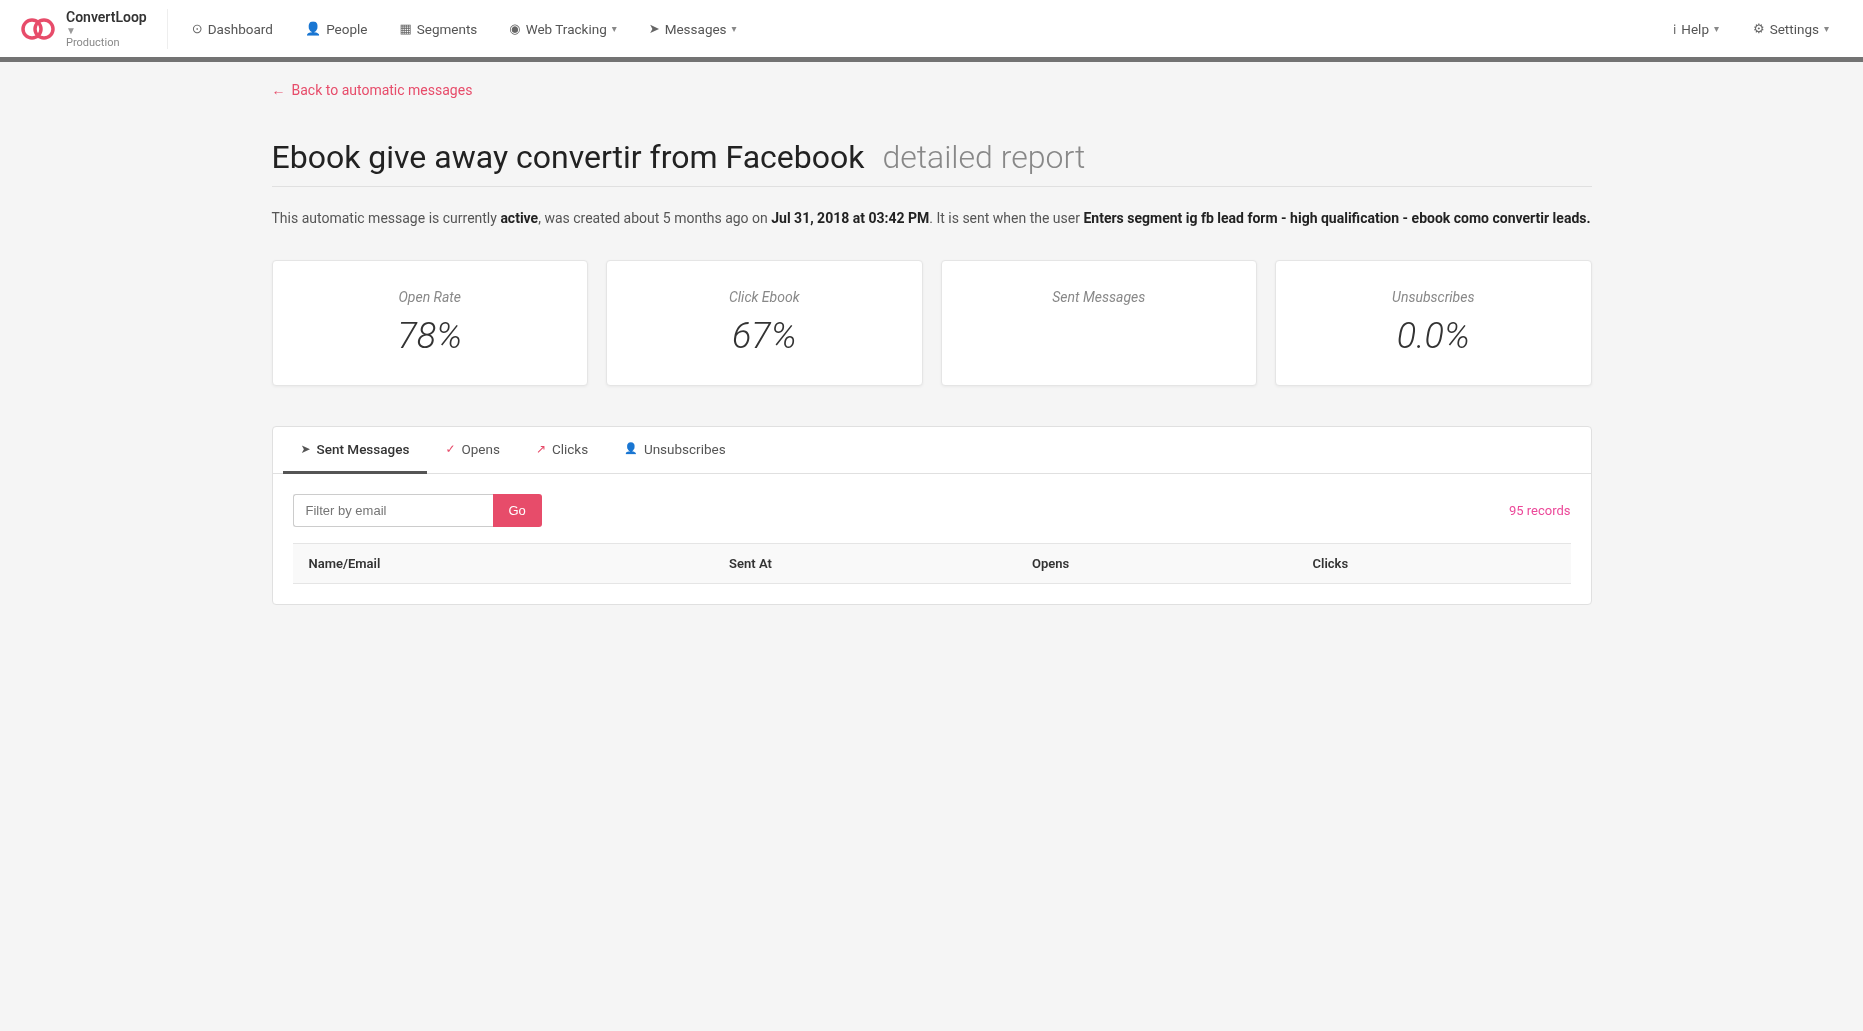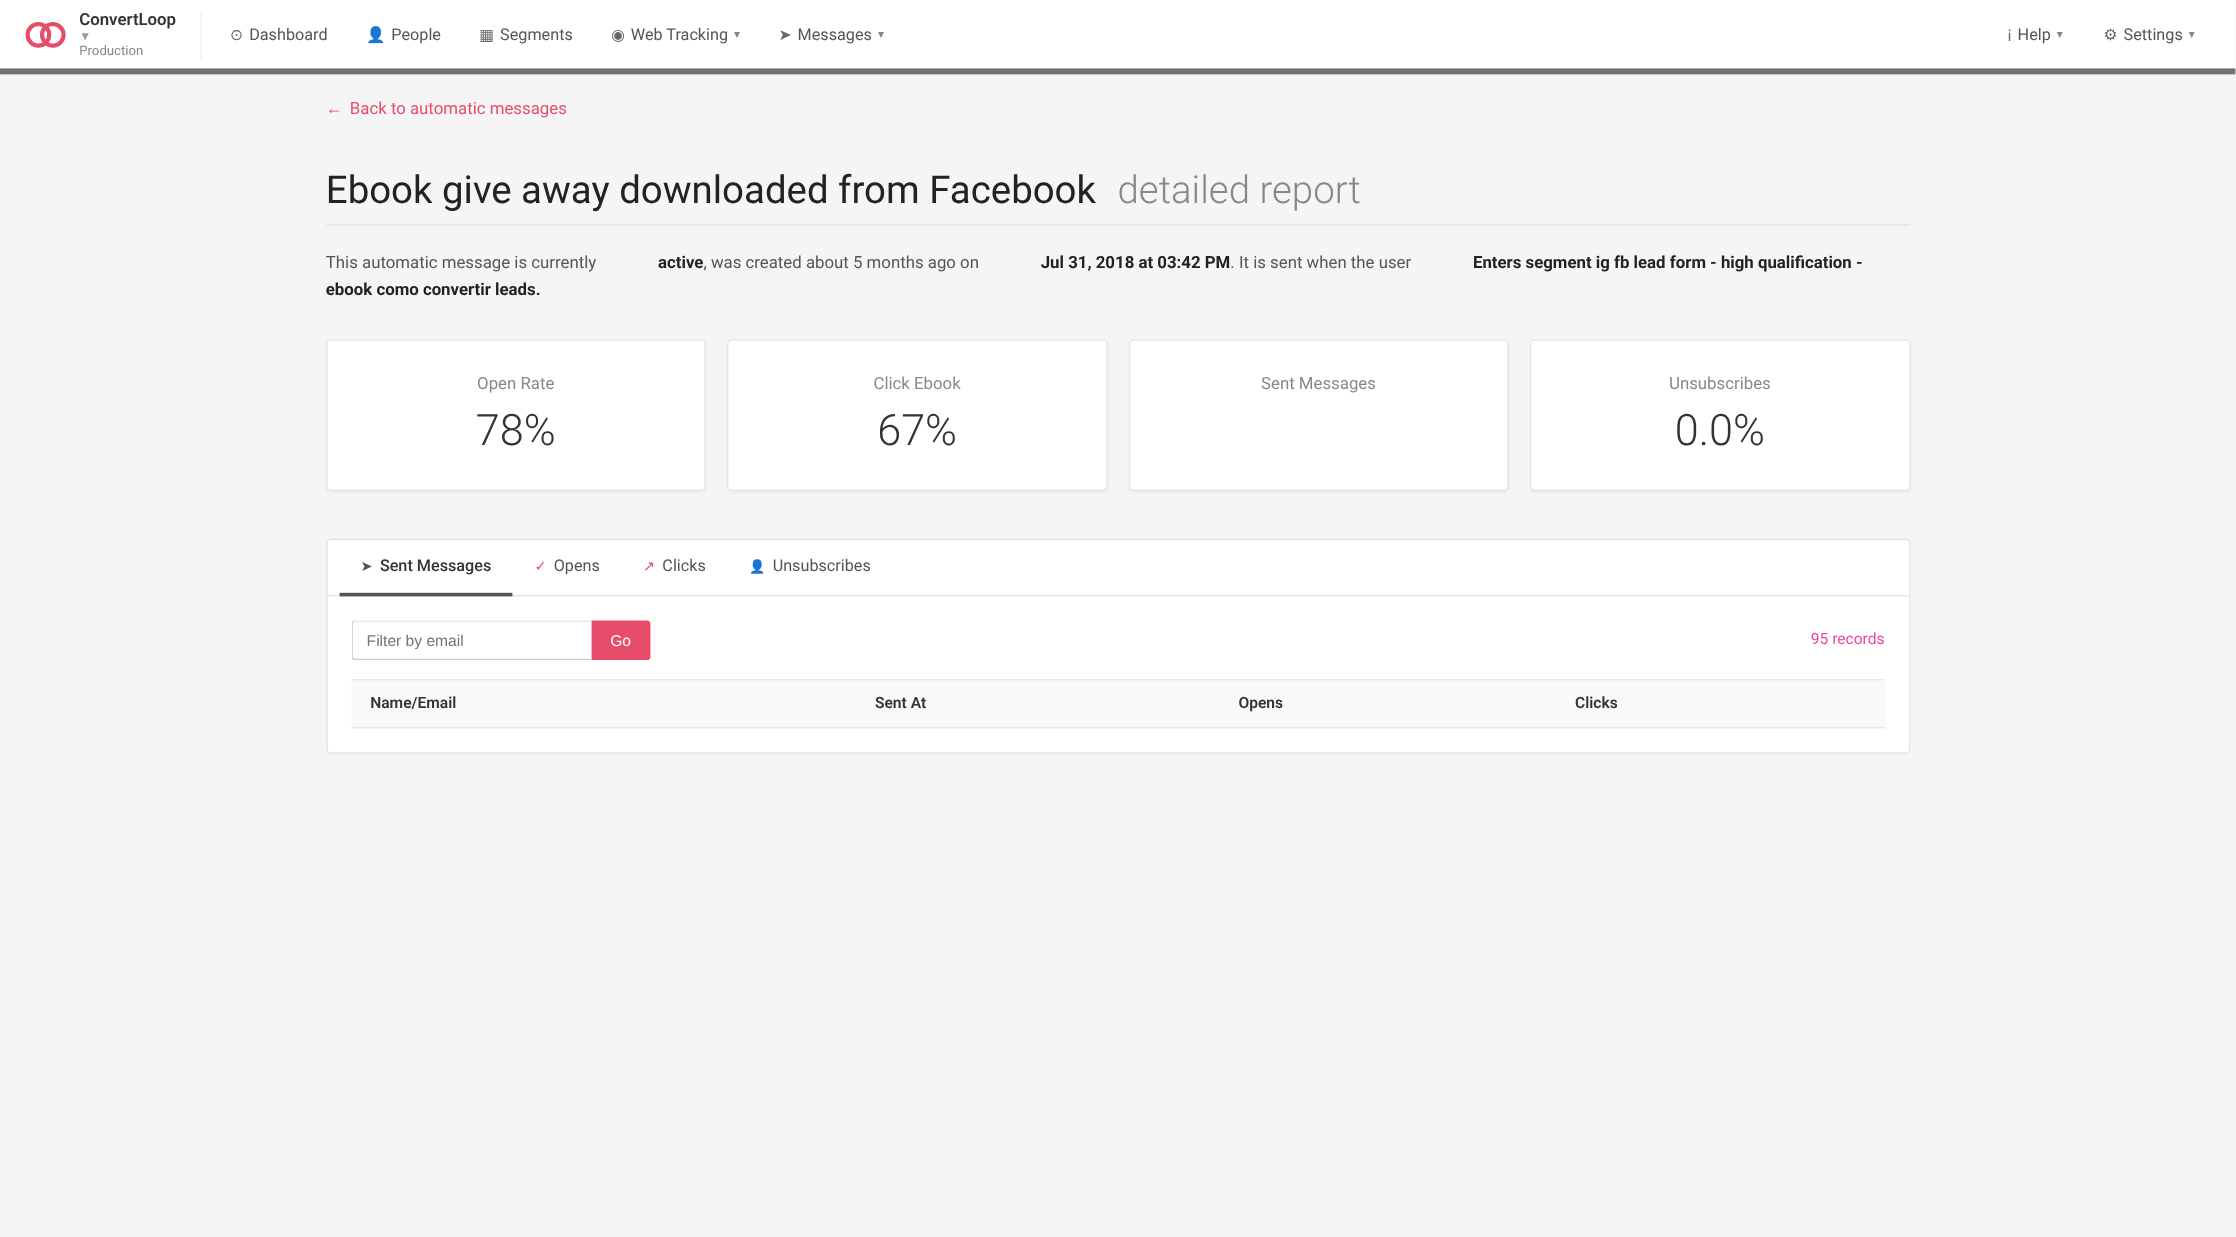--- a/index.html
+++ b/index.html
@@ -104,36 +104,37 @@
       margin-left: 10px;
     }
 
     
     .status-text {
       font-size: 14px;
       color: #555;
       line-height: 1.6;
       margin: 18px 0 30px 0;
     }
-    .status-text strong { color: #222; font-weight: 700; margin-left: 48px; }
+    .status-text strong { color: #222; font-weight: 700; }
 
     
     .stats-row {
       display: flex;
       gap: 18px;
       margin-bottom: 40px;
     }
     .stat-card {
       background: #fff;
       border: 1px solid #e5e5e5;
       border-radius: 4px;
       flex: 1;
       padding: 28px 24px;
       text-align: center;
       box-shadow: 0 1px 3px rgba(0,0,0,0.05);
+      font-style: italic;
     }
     .stat-label {
       font-size: 14px;
       color: #888;
       margin-bottom: 10px;
     }
     .stat-value {
       font-size: 36px;
       font-weight: 300;
       color: #333;
@@ -290,21 +291,21 @@
 
   
   <a class="back-link">
     <span>←</span>
     <span>Back to automatic messages</span>
   </a>
 
   
   <div class="page-title-section">
     <h1 class="page-title">
-      <span>Ebook give away downloaded from Facebook</span>
+      <span>Ebook give away convertir from Facebook</span>
       <span class="page-title-sub">detailed report</span>
     </h1>
   </div>
 
   
   <p class="status-text">
     <span>This automatic message is currently </span><strong>active</strong><span>, was created about 5 months ago on </span><strong>Jul 31, 2018 at 03:42 PM</strong><span>. It is sent when the user </span><strong>Enters segment ig fb lead form - high qualification - ebook como convertir leads.</strong>
   </p>
 
   

